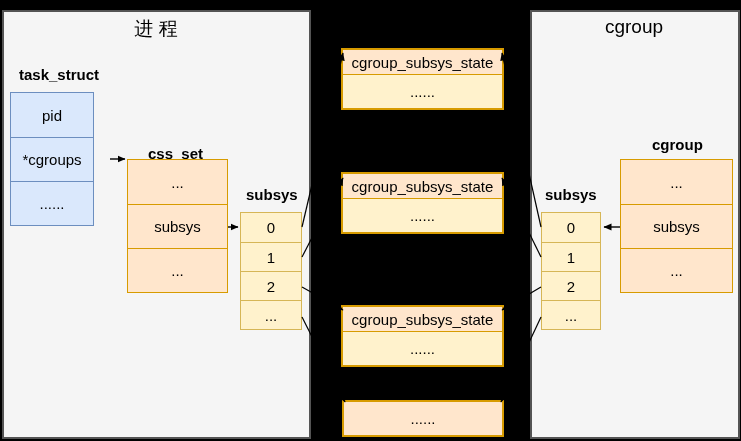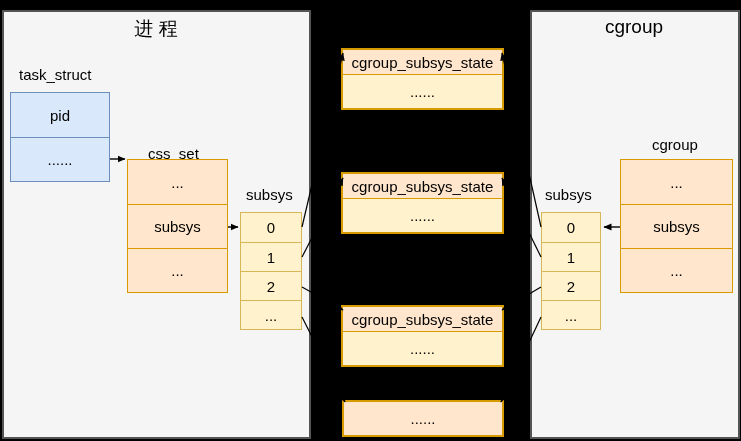--- a/index.html
+++ b/index.html
@@ -21,20 +21,21 @@
   .panel-title{
     position:absolute;
     font-size:19px;
     text-align:center;
     white-space:nowrap;
   }
   .box-label{
     position:absolute;
     font-size:15px;
     white-space:nowrap;
+    font-weight:bold;
   }
   .struct-box{
     position:absolute;
     box-sizing:border-box;
   }
   .struct-box .cell{
     display:flex;align-items:center;justify-content:center;
     font-size:15px;
     box-sizing:border-box;
   }
@@ -83,22 +84,23 @@
 <div id="canvas">
 
   <div class="panel" style="left:2px;top:10px;width:309px;height:429px;"></div>
 
   <div class="panel" style="left:530px;top:10px;width:210px;height:429px;"></div>
 
   <div class="panel-title" style="left:96px;top:16px;width:120px;">进 程</div>
   <div class="panel-title" style="left:574px;top:16px;width:120px;">cgroup</div>
 
   <div class="box-label" style="left:19px;top:66px;">task_struct</div>
-  <div class="struct-box blue" style="left:10px;top:92px;width:100px;">
+  <div class="struct-box blue" style="left:10px;top:92px;width:84px;">
     <div class="cell" style="height:44px">pid</div>
+    <div class="cell" style="height:44px">*cgroups</div>
     <div class="cell" style="height:44px">......</div>
   </div>
 
   <div class="box-label" style="left:148px;top:137px;margin-top:8px;">css_set</div>
   <div class="struct-box orange" style="left:127px;top:159px;width:101px;">
     <div class="cell" style="height:44px">...</div>
     <div class="cell" style="height:44px">subsys</div>
     <div class="cell" style="height:44px">...</div>
   </div>
 

